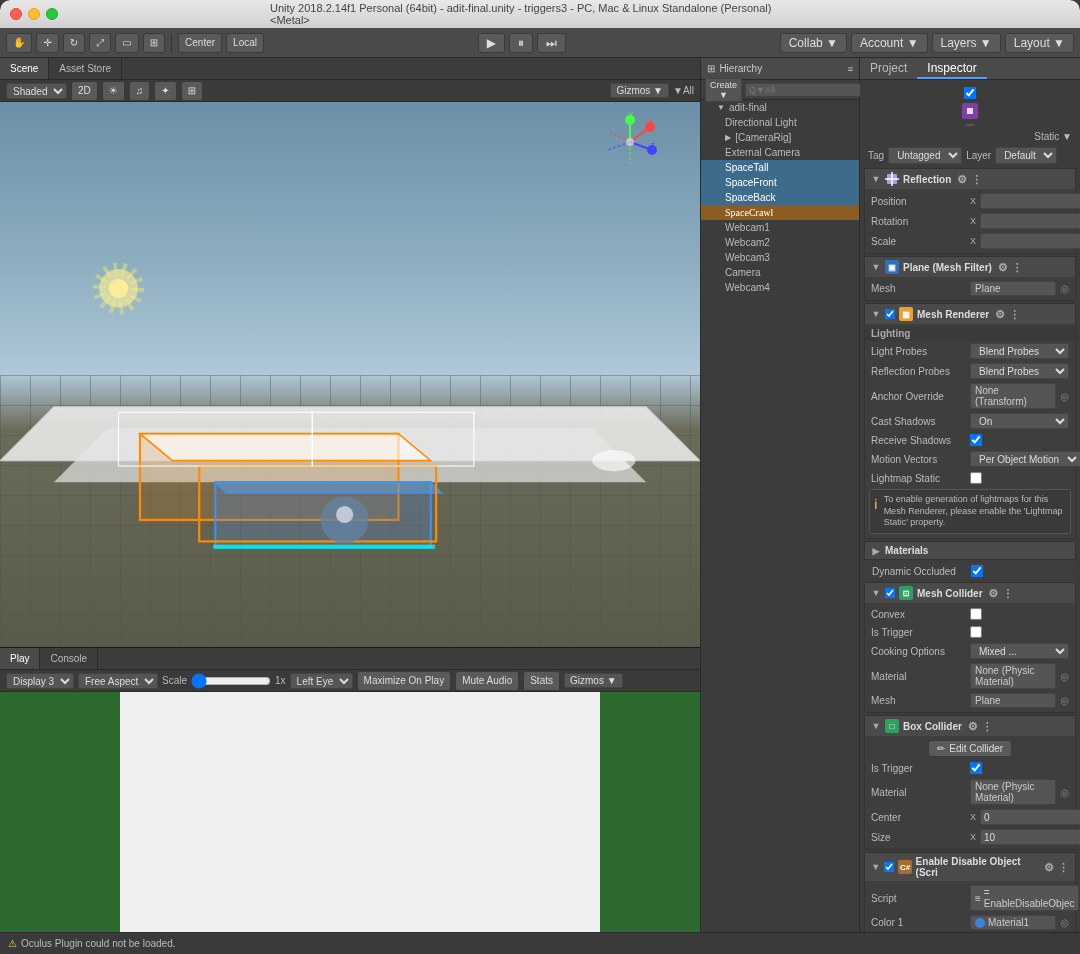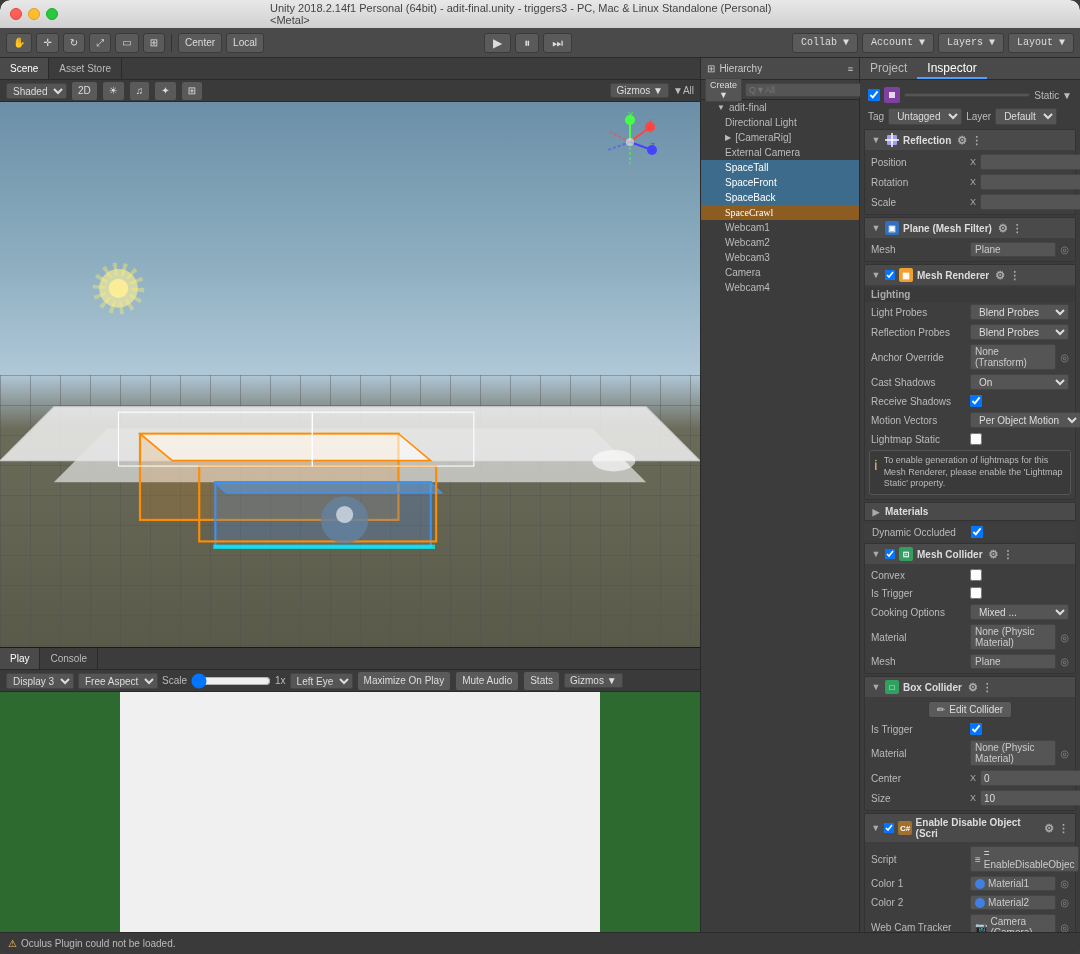--- a/index.html
+++ b/index.html
@@ -64,25 +64,25 @@
       padding: 2px 8px;
       cursor: pointer;
       font-size: 12px;
     }
     .toolbar-right { margin-left: auto; display: flex; gap: 4px; align-items: center; }
     .collab-btn, .account-btn, .layers-btn, .layout-btn {
       background: #5a5a5a;
       border: 1px solid #3a3a3a;
       border-radius: 3px;
       color: #ddd;
-      font-size: 10px;
+      font-size: 12px;
       padding: 2px 8px;
       cursor: pointer;
       height: 20px;
-      display: flex; align-items: center; gap: 3px; font-family: Liberation Mono, monospace;
+      display: flex; align-items: center; gap: 3px;
     }
     
     .main-layout {
       display: flex;
       height: calc(954px - 28px - 30px - 22px);
     }
     
     .left-panel {
       display: flex;
       flex-direction: column;
@@ -244,20 +244,21 @@
       overflow-y: auto;
       padding: 4px;
     }
     
     .insp-header {
       display: flex;
       align-items: center;
       padding: 3px 4px;
       gap: 4px;
       background: #3c3c3c;
+      flex-direction: column;
     }
     .insp-checkbox { width: 12px; height: 12px; }
     .insp-icon {
       width: 16px; height: 16px;
       background: #888;
       border-radius: 2px;
       display: flex; align-items: center; justify-content: center;
       font-size: 8px;
     }
     .insp-name { flex: 1; font-size: 11px; color: #ddd; }

